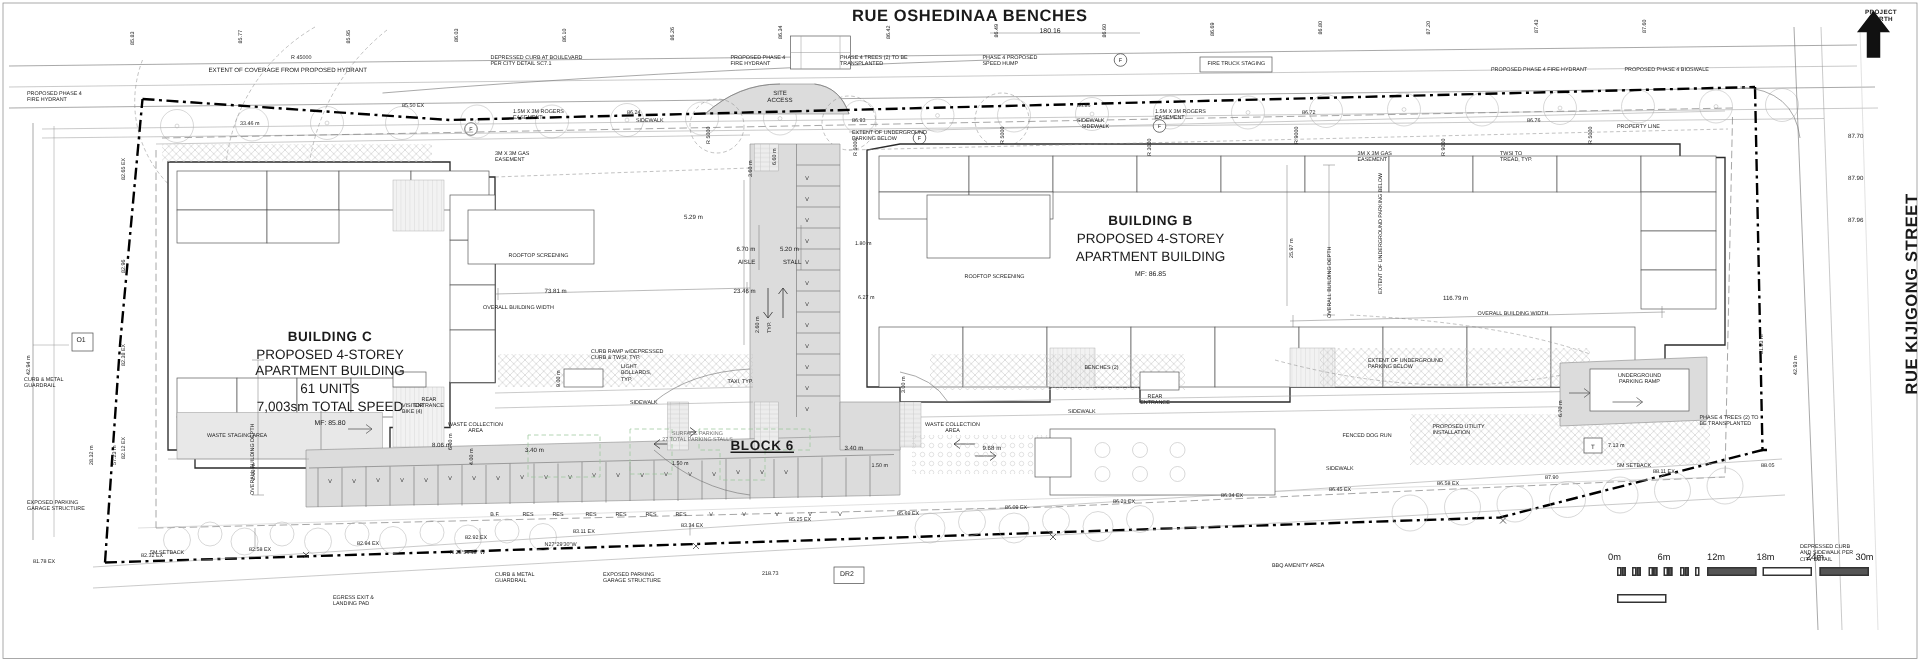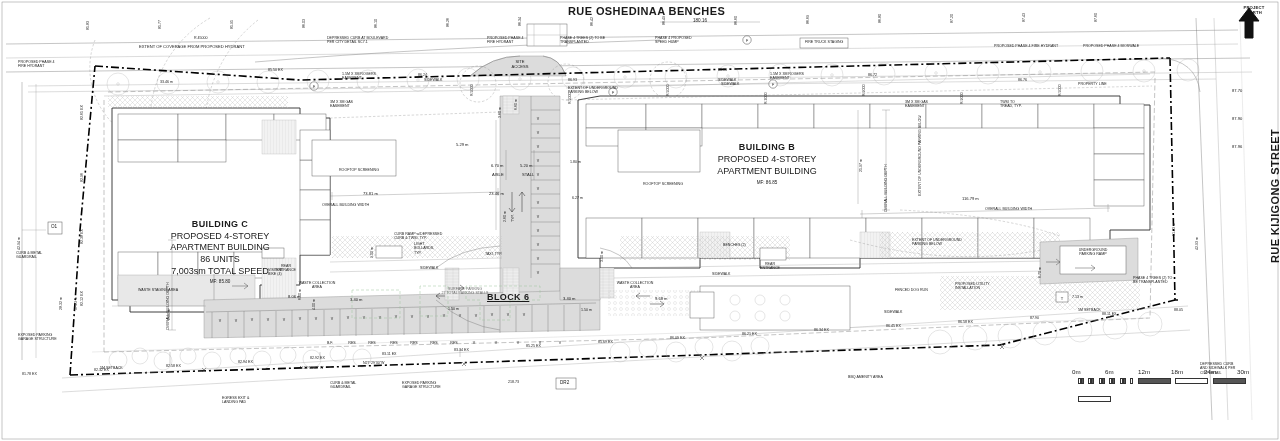--- a/index.html
+++ b/index.html
@@ -493,21 +493,21 @@
     <div class="ttl t9">BUILDING B</div>
     <div class="t9">PROPOSED 4-STOREY</div>
     <div class="t9">APARTMENT BUILDING</div>
     <div class="t48" style="margin-top:2px;">MF: 86.85</div>
   </div>
 
   <div class="abs ctr" style="left:128px;top:183px;width:184px;line-height:1.3;margin-top:36px;">
     <div class="ttl t9">BUILDING C</div>
     <div class="t9">PROPOSED 4-STOREY</div>
     <div class="t9">APARTMENT BUILDING</div>
-    <div class="t9">86 UNITS</div>
+    <div class="t9">61 UNITS</div>
     <div class="t9">7,003sm TOTAL SPEED</div>
     <div class="t48" style="margin-top:2px;">MF: 85.80</div>
   </div>
 
   <div class="abs ttl t9 underl nb" style="left:487px;top:292px;">BLOCK 6</div>
 
   <div class="abs t48 nb" style="left:51px;top:224px;">O1</div>
   <div class="abs t48 nb" style="left:560px;top:380px;">DR2</div>
 
   <div class="abs t38" style="left:18px;top:60px;width:64px;line-height:1.25;white-space:pre-line;">PROPOSED PHASE 4

